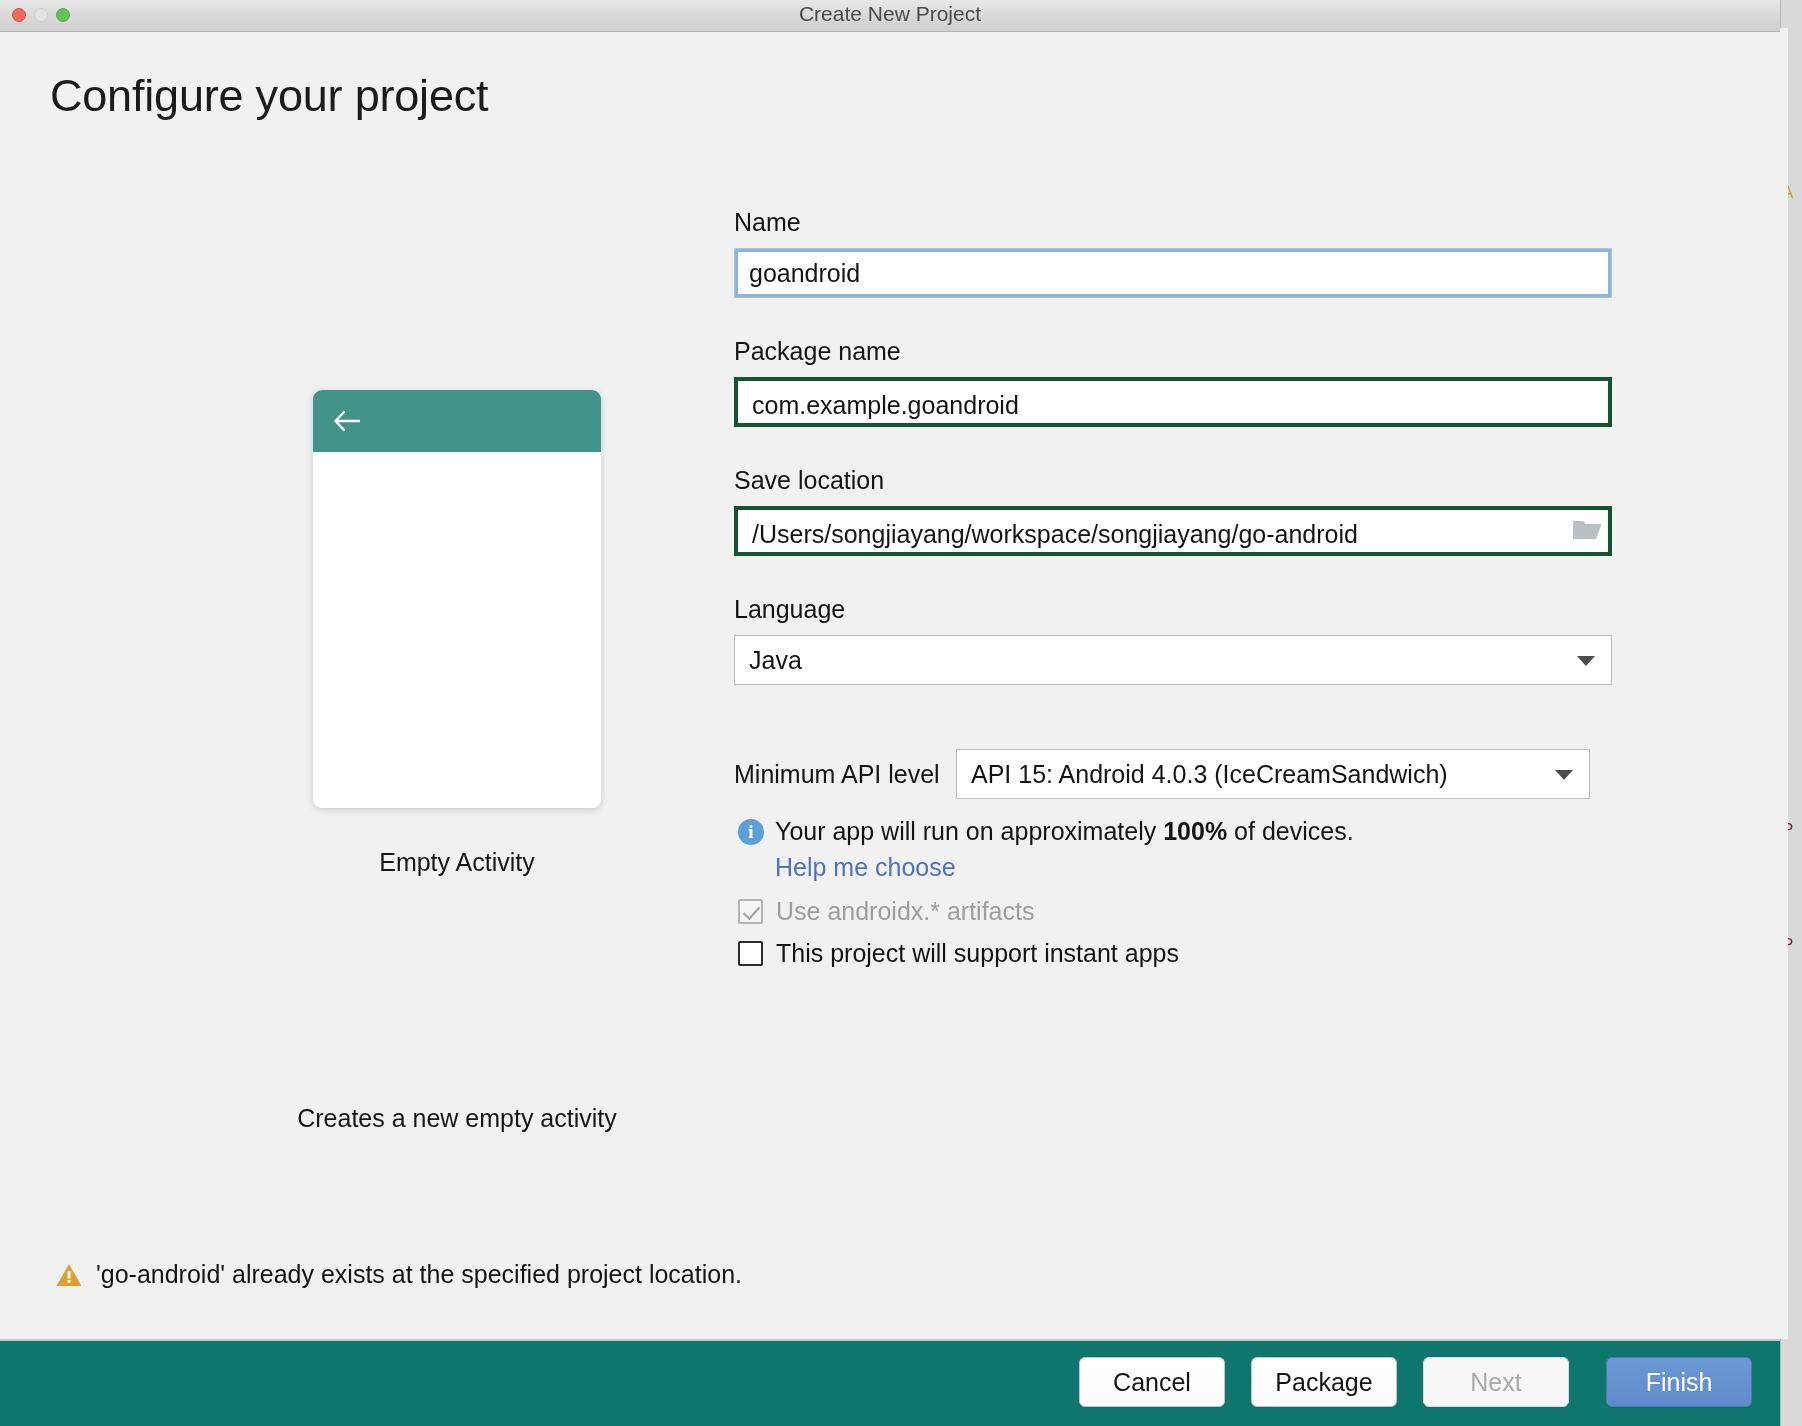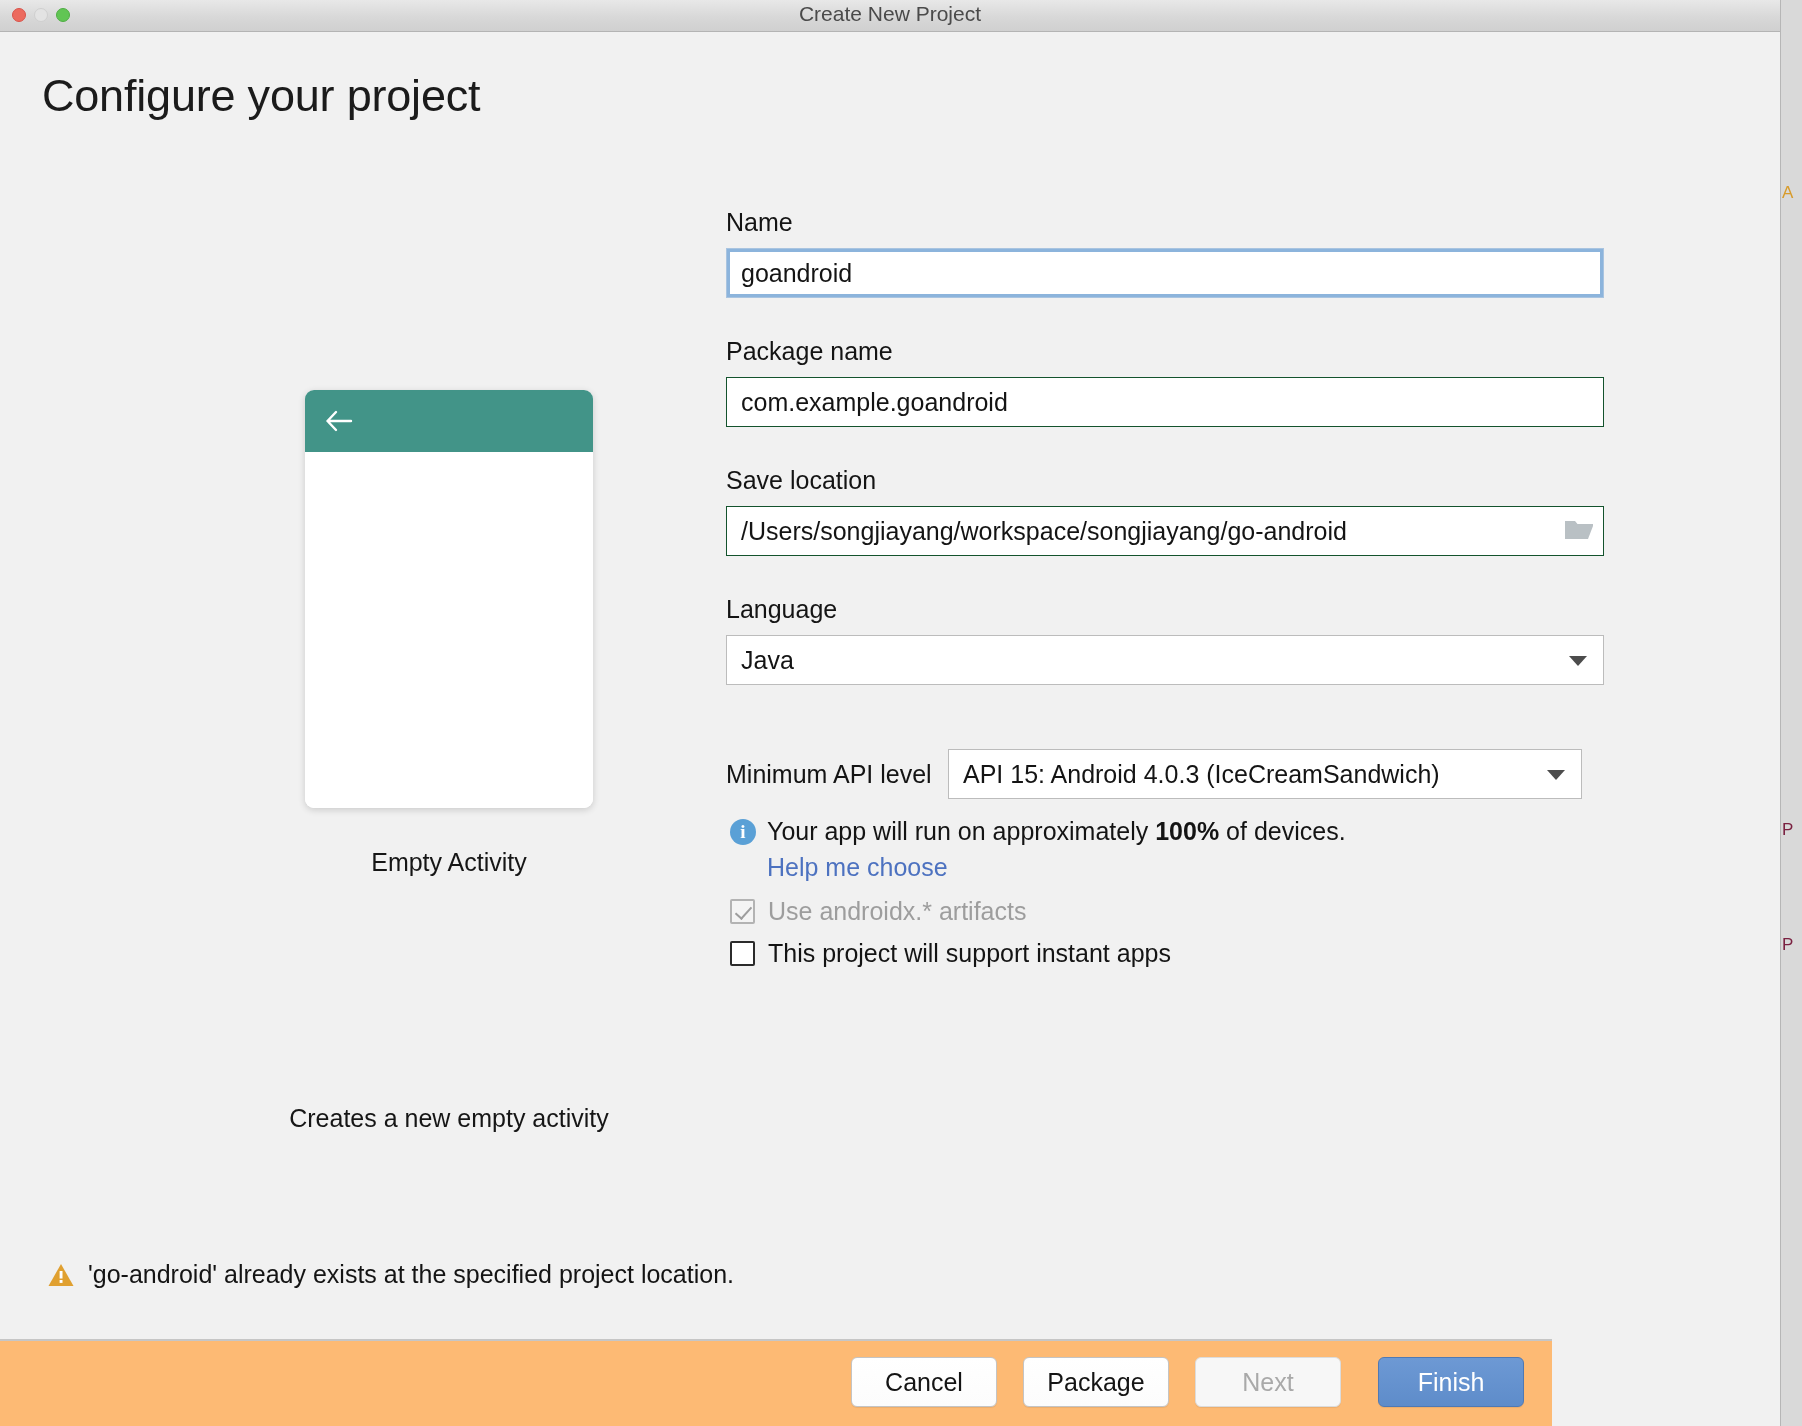--- a/index.html
+++ b/index.html
@@ -79,21 +79,21 @@
     line-height: 28px;
     text-align: center;
     font-size: 21px;
     color: #4a4a4a;
     font-family: "Liberation Sans", sans-serif;
   }
 
   
   .dialog-body {
     position: absolute;
-    top: 28px; left: 4px;
+    top: 28px; left: 12px;
     width: 1776px;
     height: 1311px;
     background: #f1f1f1;
     z-index: 2;
   }
 
   .page-title {
     position: absolute;
     left: 38px;
     top: 42px;
@@ -161,21 +161,21 @@
   .field-label {
     font-size: 25px;
     color: #141414;
     margin-bottom: 11px;
     font-family: "Liberation Sans", sans-serif;
   }
   .text-input {
     width: 878px;
     height: 50px;
     background: #ffffff;
-    border: 1px solid #14532d;
+    border: 4px solid #14532d;
     font-size: 25px;
     color: #141414;
     padding: 0 14px;
     line-height: 48px;
     font-family: "Liberation Sans", sans-serif;
     white-space: nowrap;
     overflow: hidden;
     position: relative;
   }
   .text-input.focused {
@@ -343,23 +343,23 @@
     font-size: 25px;
     color: #141414;
     font-family: "Liberation Sans", sans-serif;
   }
 
   
   .footer {
     position: absolute;
     left: 0;
     top: 1339px;
-    width: 1552px;
+    width: 1780px;
     height: 87px;
-    background: #fdba74;
+    background: #0f766e;
     border-top: 2px solid #c6c6c6;
     z-index: 2;
   }
   .footer-buttons {
     position: absolute;
     right: 28px;
     top: 16px;
     display: flex;
     gap: 26px;
   }

